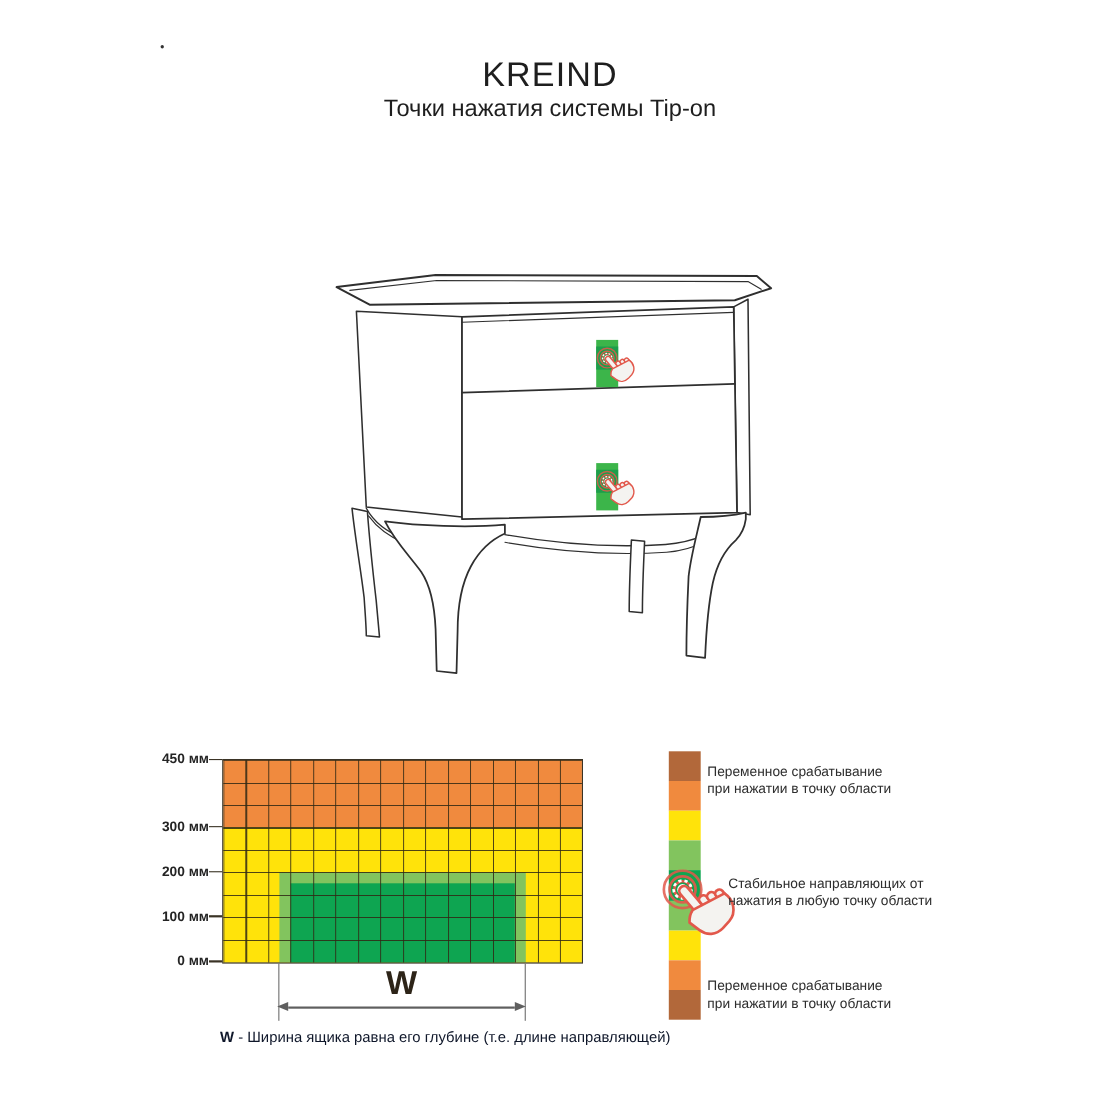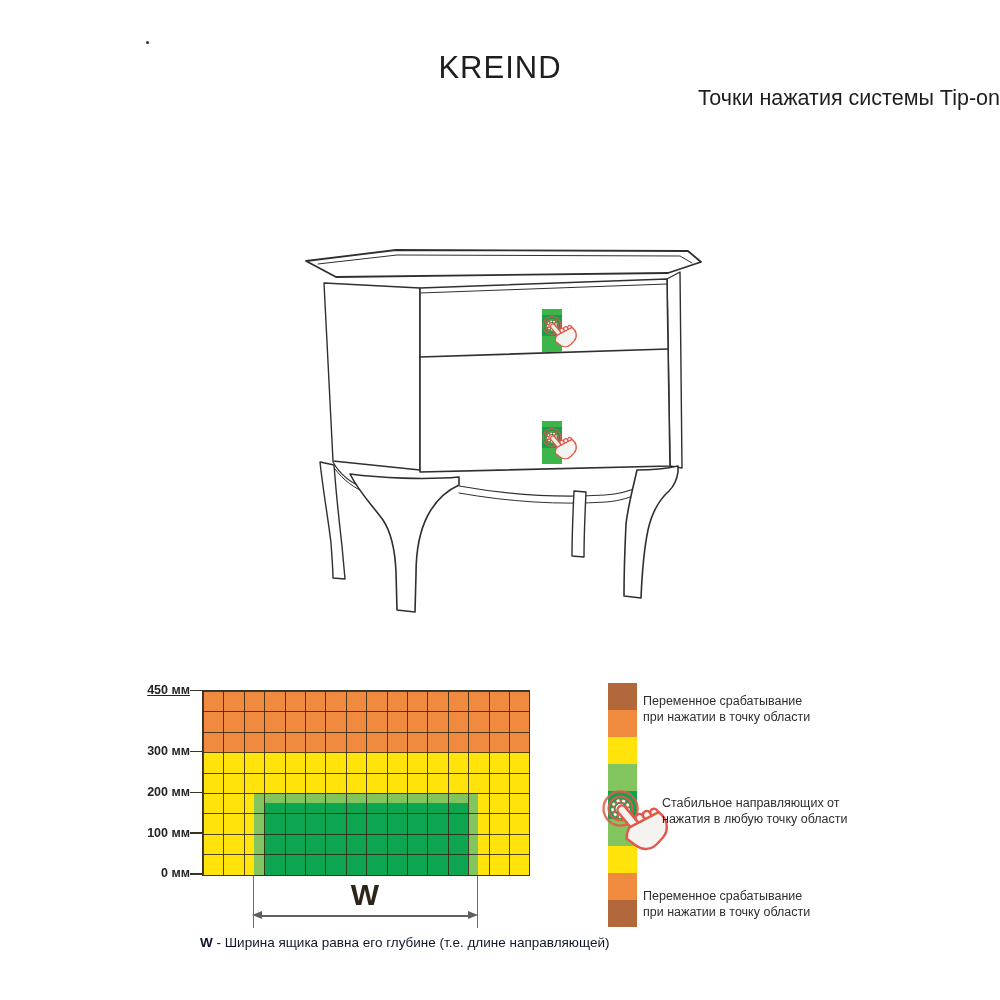--- a/index.html
+++ b/index.html
@@ -1,21 +1,21 @@
 <!DOCTYPE html>
 <html><head>
 <meta charset="utf-8">
 <style>
   html,body{margin:0;padding:0;background:#fff;}
   body{width:1000px;height:1000px;position:relative;overflow:hidden;
        font-family:"Liberation Sans","DejaVu Sans",sans-serif;color:#1c1c1c;}
   .abs{position:absolute;}
   
   .title{left:0;top:50px;width:1000px;text-align:center;font-size:31px;font-weight:500;letter-spacing:1px;color:#1e1e1e;}
-  .subtitle{left:0;top:86px;width:1000px;text-align:right;font-size:21.5px;color:#1e1e1e;}
+  .subtitle{left:0;top:86px;width:1000px;text-align:center;font-size:21.5px;color:#1e1e1e;}
   .intro{left:262px;top:140px;width:500px;font-size:20.5px;line-height:31px;color:#151515;}
   .stray{left:146px;top:41px;width:3px;height:3px;background:#333;border-radius:50%;}
   
   .furniture{left:0;top:0;width:1000px;height:1000px;pointer-events:none;}
   
   .grid{left:202px;top:690px;width:326.4px;height:183.6px;border:1.2px solid #3a3325;box-sizing:content-box;}
   .zone{position:absolute;}
   .z-orange{left:0;top:0;width:326.4px;height:61.2px;}
   .z-yellow{left:0;top:61.2px;width:326.4px;height:122.4px;}
   .z-green-light{left:51px;top:102.2px;width:224.4px;height:81.4px;}
@@ -112,21 +112,21 @@
 </svg>
 
 <div class="abs grid">
   <div class="zone z-orange" style="background: rgb(240, 138, 62);"></div>
   <div class="zone z-yellow" style="background: rgb(255, 227, 10);"></div>
   <div class="zone z-green-light" style="background: rgb(130, 196, 94);"></div>
   <div class="zone z-green-dark" style="background: rgb(14, 165, 81);"></div>
   <div class="zone gridlines"></div>
 </div>
 
-<div class="abs axis-label" style="left:126px;top:683px;text-decoration:underline;">450 мм</div>
+<div class="abs axis-label" style="left:126px;top:683px;">450 мм</div>
 <div class="abs axis-label" style="left:126px;top:744px;">300 мм</div>
 <div class="abs axis-label" style="left:126px;top:785px;">200 мм</div>
 <div class="abs axis-label" style="left:126px;top:826px;">100 мм</div>
 <div class="abs axis-label" style="left:126px;top:866px;">0 мм</div>
 <div class="abs tick" style="left:190px;top:689.6px;"></div>
 <div class="abs tick" style="left:190px;top:750.8px;"></div>
 <div class="abs tick" style="left:190px;top:791.6px;"></div>
 <div class="abs tick" style="left:190px;top:832.4px;"></div>
 <div class="abs tick" style="left:190px;top:873.2px;"></div>
 

